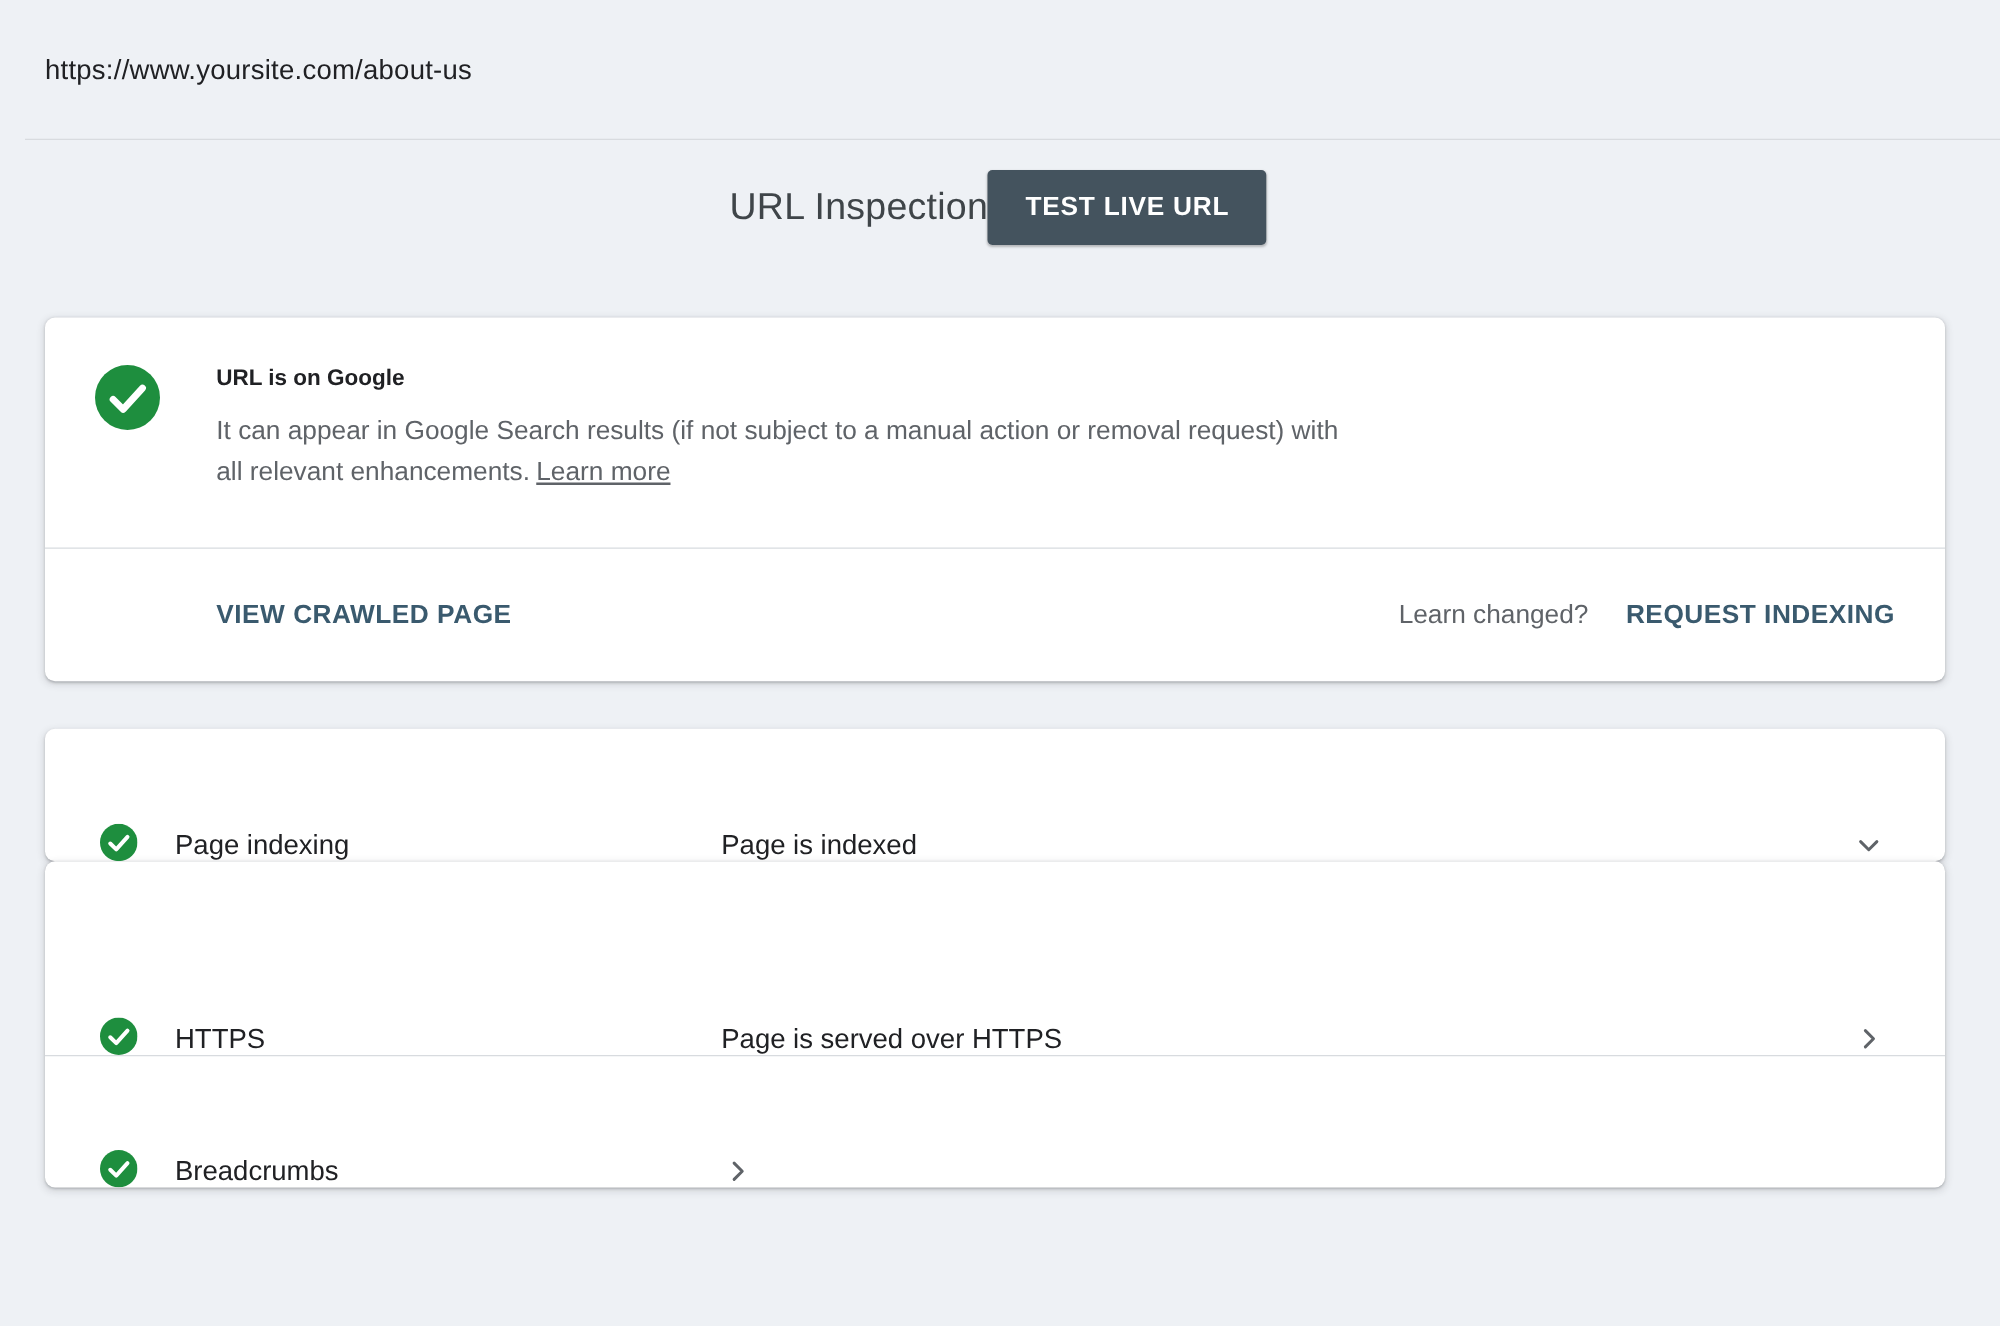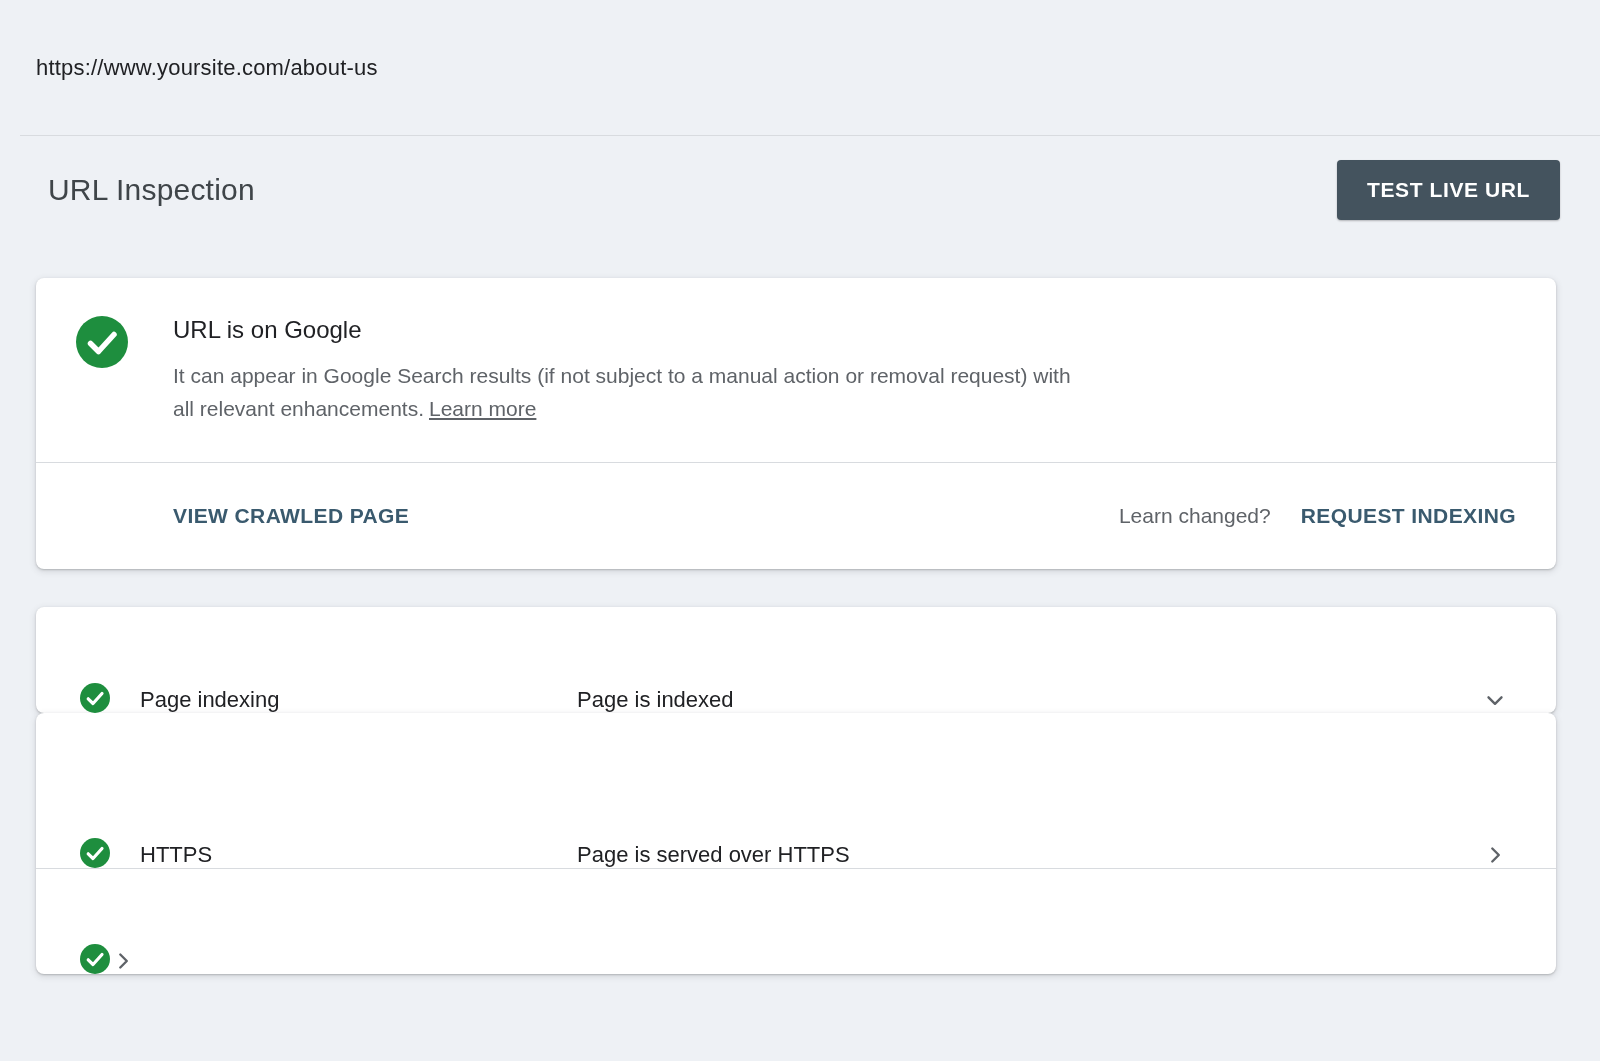--- a/index.html
+++ b/index.html
@@ -16,39 +16,39 @@
   *{margin:0;padding:0;box-sizing:border-box;}
   html,body{width:1600px;height:1061px;}
   body{
     background:var(--bg);
     font-family:"Liberation Sans","DejaVu Sans",sans-serif;
     color:var(--text-dark);
     overflow:hidden;
   }
   
   .topbar{
-    height:136px;
+    height:112px;
     margin-left:20px;
     border-bottom:1px solid var(--divider);
     display:flex;
     align-items:center;
   }
   .topbar .url{
     padding-left:16px;
     font-size:22px;
     color:var(--text-dark);
     letter-spacing:.2px;
   }
   
   .header{
     height:108px;
     display:flex;
     align-items:center;
-    justify-content:space-between;
-    padding:0 40px 0 48px;
+    justify-content:center;
+    padding:0 40px 0 37px;
   }
   .page-title{
     font-size:30px;
     font-weight:400;
     color:var(--title-gray);
     letter-spacing:.2px;
   }
   .btn-primary{
     background:var(--button-bg);
     color:#fff;
@@ -77,22 +77,22 @@
     display:flex;
     padding:38px 40px 0 40px;
     border-bottom:1px solid var(--divider);
   }
   .big-check{
     width:52px;height:52px;
     flex:0 0 52px;
     margin-right:45px;
   }
   .status-title{
-    font-size:24px;
-    font-weight:400;
+    font-size:18px;
+    font-weight:700;
     color:var(--text-dark);
     margin-bottom:15px;
   }
   .status-desc{
     font-size:21px;
     line-height:33px;
     color:var(--text-gray);
     max-width:910px;
   }
   .learn-more{
@@ -224,20 +224,21 @@
         </svg>
       </span>
     </div>
     <div class="row row-h105">
       <span class="small-check">
         <svg class="check-icon" viewBox="0 0 30 30" width="30" height="30" aria-hidden="true">
           <circle cx="15" cy="15" r="15" fill="currentColor"></circle>
           <path d="M8.2 15.8 L13 20.5 L22 10.5" fill="none" stroke="#ffffff" stroke-width="3.2" stroke-linecap="round" stroke-linejoin="round"></path>
         </svg>
       </span>
+      <span class="row-label">Breadcrumbs</span>
       <span class="chevron">
         <svg viewBox="0 0 24 24" width="26" height="26" aria-hidden="true">
           <path d="M9.5 6 L15.5 12 L9.5 18" fill="none" stroke="currentColor" stroke-width="2.2" stroke-linecap="round" stroke-linejoin="round"></path>
         </svg>
       </span>
     </div>
   </div>
 
 </div>
 

